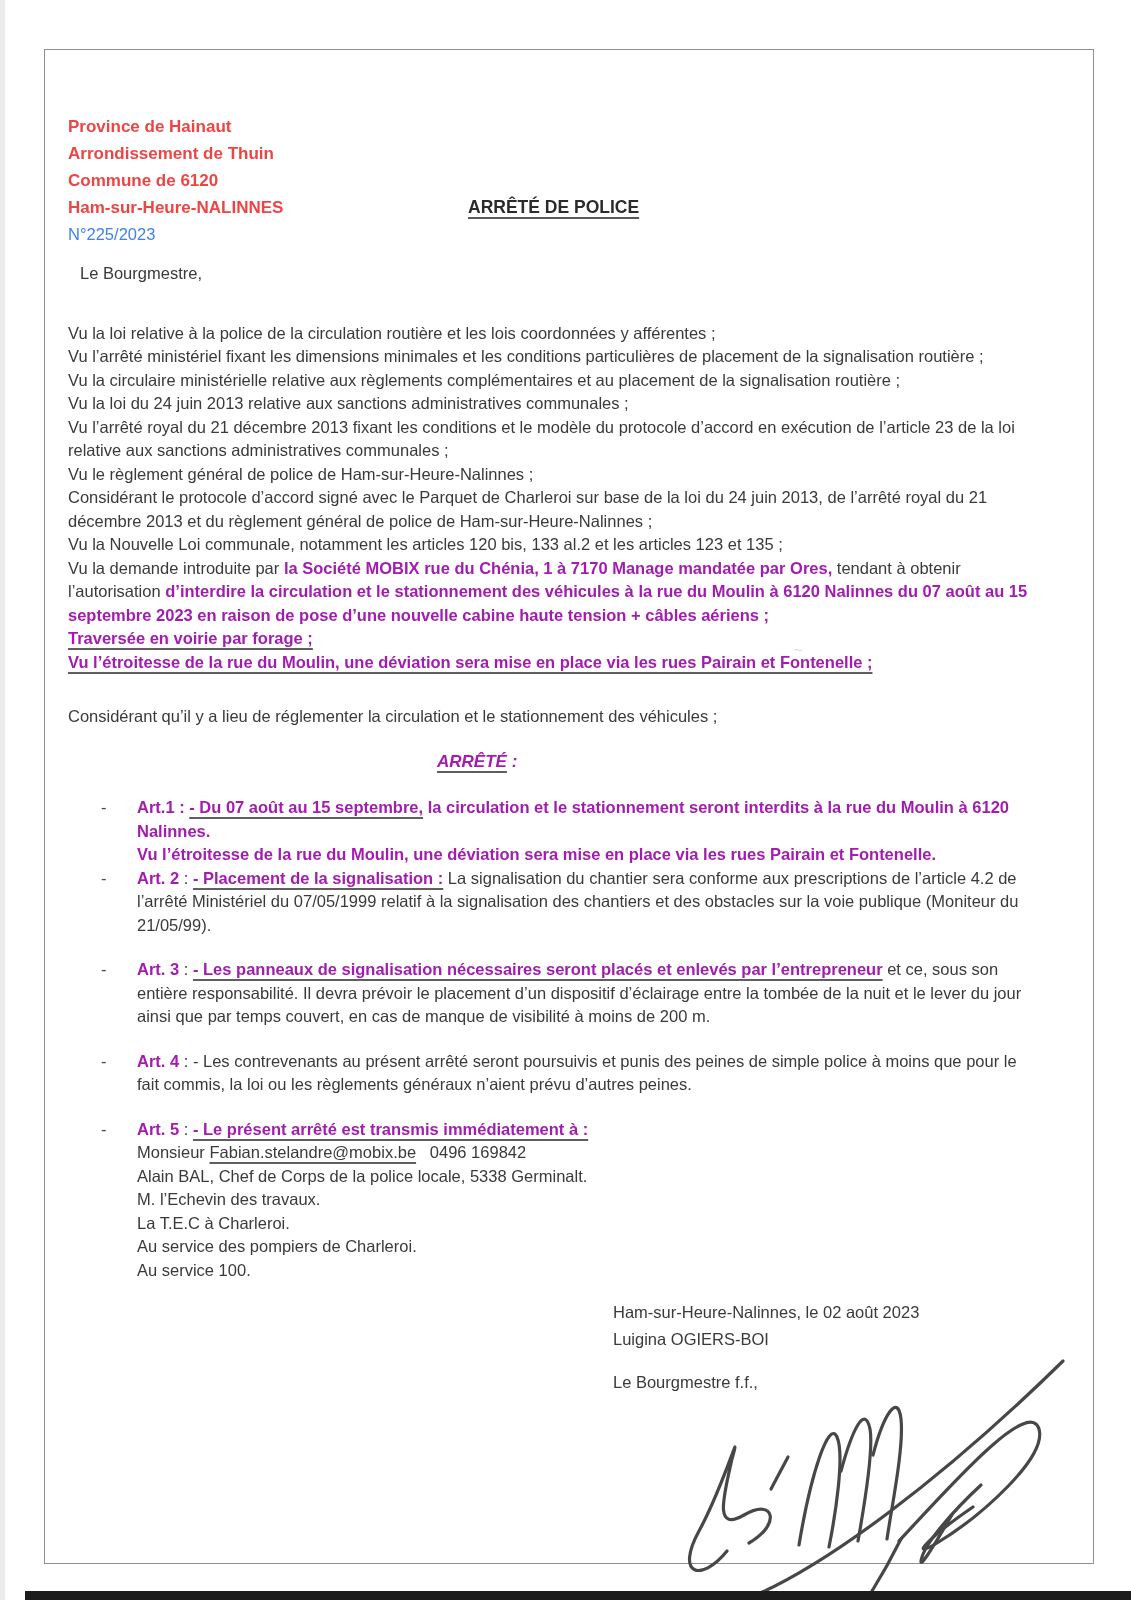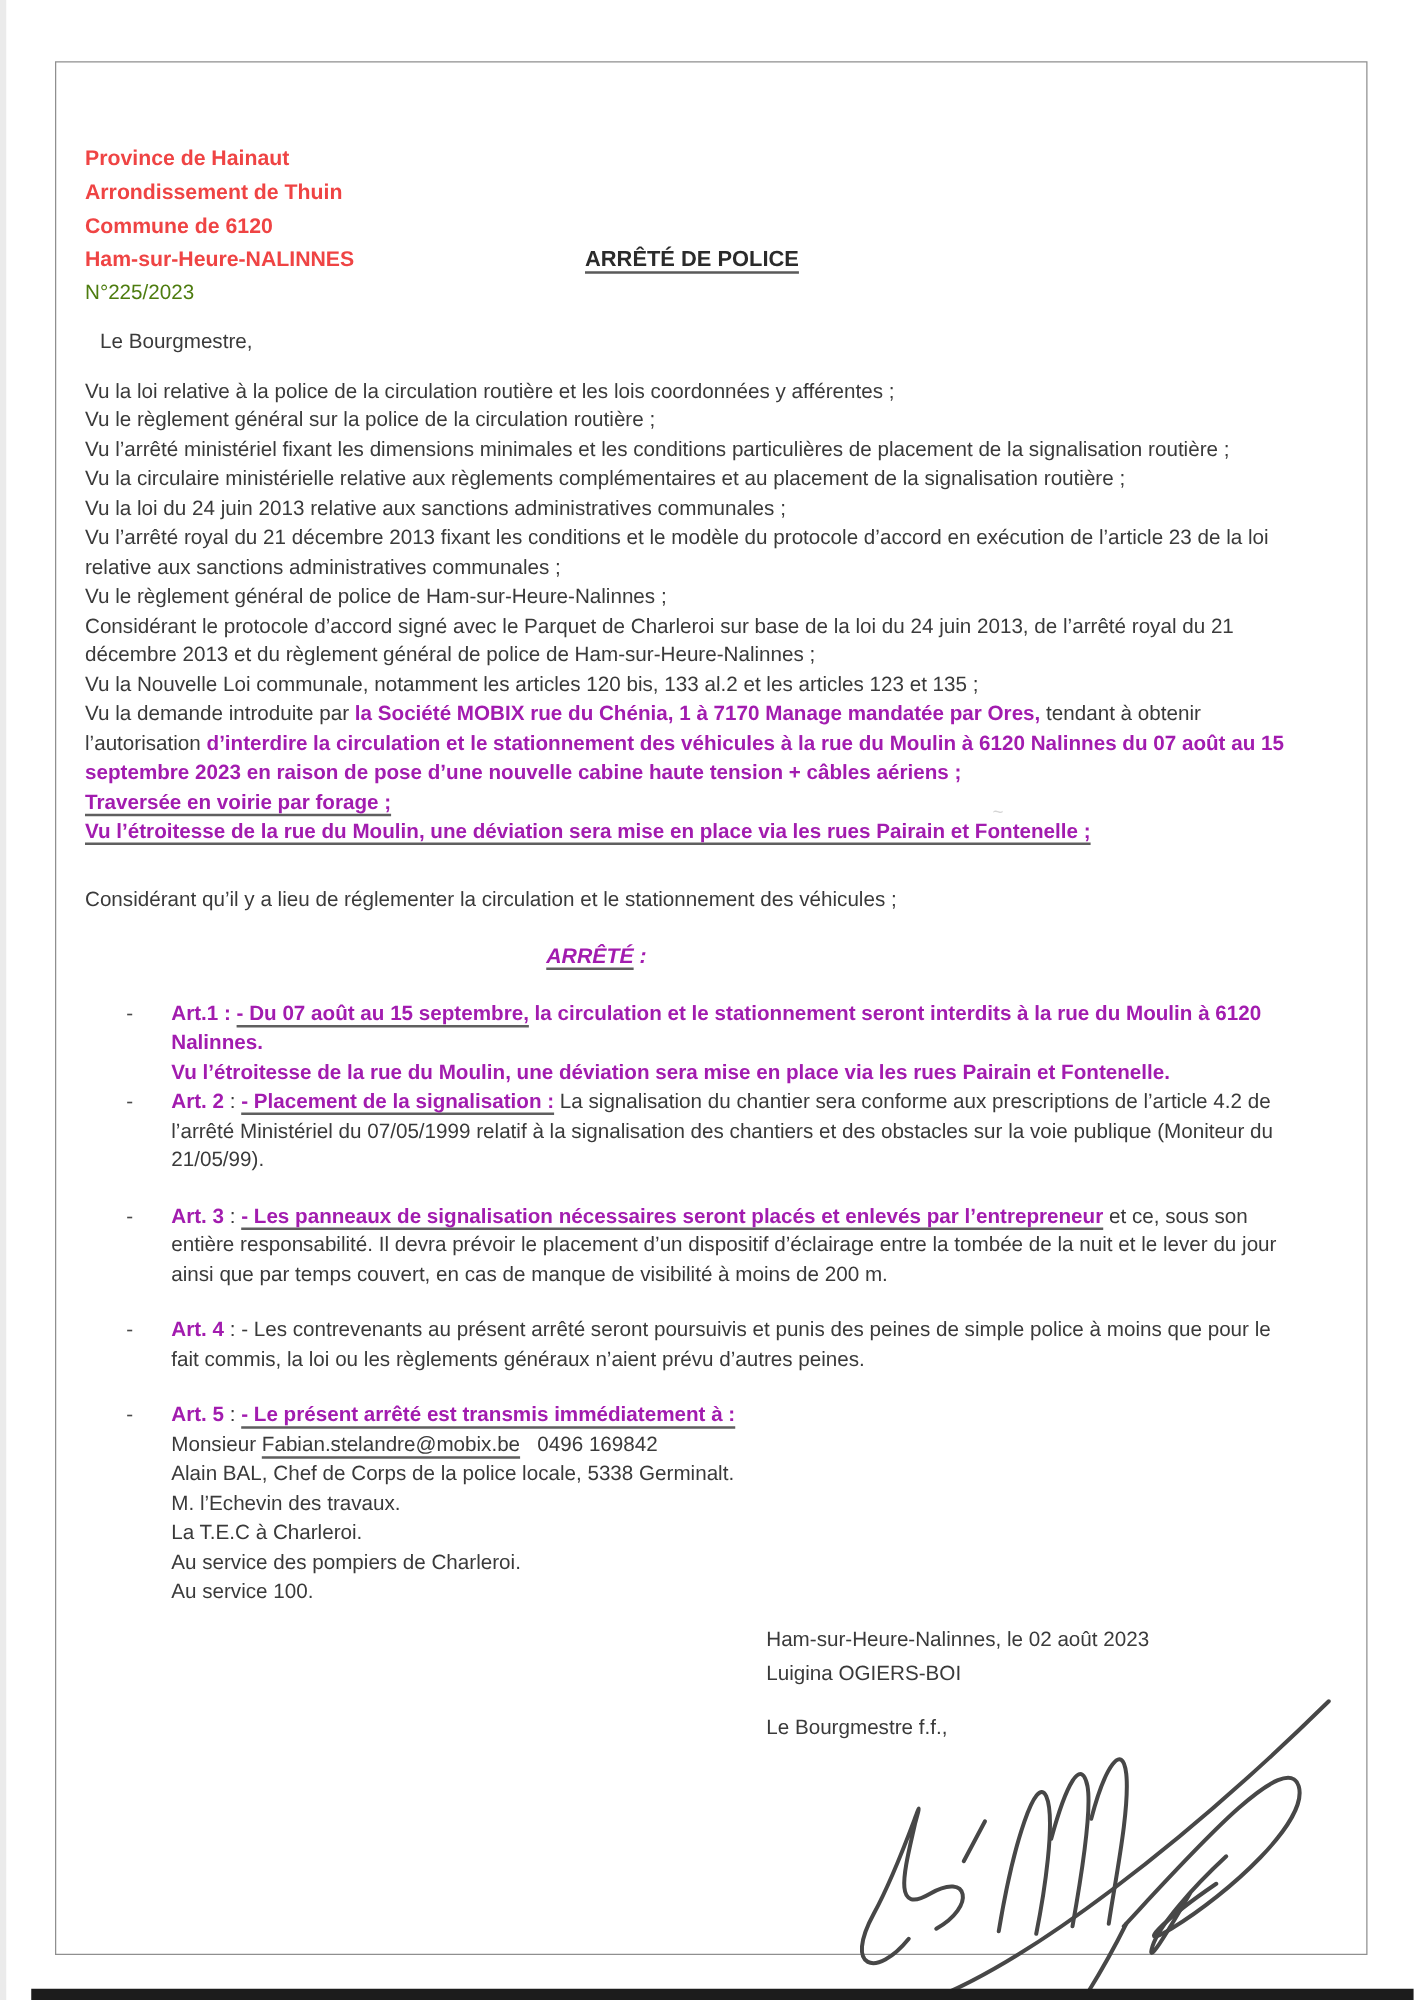--- a/index.html
+++ b/index.html
@@ -5,25 +5,25 @@
   html,body{margin:0;padding:0;background:#ffffff;}
   body{width:1131px;height:1600px;position:relative;overflow:hidden;
        font-family:"Liberation Sans",sans-serif;color:#3a3a3a;}
   .scan-left-strip{position:absolute;left:0;top:0;width:5px;height:1600px;background:#ebebeb;}
   .scan-bottom-bar{position:absolute;left:25px;top:1591px;width:1106px;height:9px;background:#1c1c1c;}
   .page{position:absolute;left:44px;top:49px;width:1048px;height:1513px;
         border:1px solid #8f8f8f;background:#ffffff;}
   .content{position:absolute;left:23px;top:63px;width:963px;font-size:16.5px;line-height:23.5px;}
   .hdr{position:relative;line-height:27px;}
   .hdr .org{font-weight:bold;color:#ef4444;font-size:17px;}
-  .hdr .num{color:#4d7c0f;}
+  .hdr .num{color:#3b82f6;}
   .doc-title{position:absolute;left:400px;top:81px;font-weight:bold;font-size:17.5px;color:#2b2b2b;
              text-decoration:underline;text-decoration-thickness:2px;text-decoration-color:#5a5a5a;text-underline-offset:4px;}
   .salutation{margin-top:14px;margin-left:12px;}
-  .preamble{margin-top:16px;}
+  .preamble{margin-top:36px;}
   .para{margin:0;}
   b,.b{font-weight:bold;color:#a21caf;}
   .u{text-decoration:underline;text-decoration-thickness:1.5px;text-decoration-color:#5f5f5f;text-underline-offset:3.5px;}
   .considering{margin-top:31px;}
   .decree-heading{margin-top:21px;margin-left:369px;font-size:17px;font-style:italic;}
   .articles{margin-top:23px;}
   .article{position:relative;padding-left:69px;}
   .article:nth-child(n+3){margin-top:21px;}
   .article .dash{position:absolute;left:33px;top:0;color:#4a4a4a;}
   .closing{position:absolute;left:568px;top:1249px;font-size:16.5px;line-height:27px;white-space:nowrap;}
@@ -45,21 +45,20 @@
       <div class="org">Commune de 6120</div>
       <div class="org">Ham-sur-Heure-NALINNES</div>
       <div class="num">N°225/2023</div>
       <div class="doc-title">ARRÊTÉ DE POLICE</div>
     </div>
 
     <div class="salutation">Le Bourgmestre,</div>
 
     <div class="preamble">
         <div class="para"><span class="">Vu la loi relative à la police de la circulation routière et les lois coordonnées y afférentes ;</span></div>
-        <div class="para"><span class="">Vu le règlement général sur la police de la circulation routière ;</span></div>
         <div class="para"><span class="">Vu l’arrêté ministériel fixant les dimensions minimales et les conditions particulières de placement de la signalisation routière ;</span></div>
         <div class="para"><span class="">Vu la circulaire ministérielle relative aux règlements complémentaires et au placement de la signalisation routière ;</span></div>
         <div class="para"><span class="">Vu la loi du 24 juin 2013 relative aux sanctions administratives communales ;</span></div>
         <div class="para"><span class="">Vu l’arrêté royal du 21 décembre 2013 fixant les conditions et le modèle du protocole d’accord en exécution de l’article 23 de la loi relative aux sanctions administratives communales ;</span></div>
         <div class="para"><span class="">Vu le règlement général de police de Ham-sur-Heure-Nalinnes ;</span></div>
         <div class="para"><span class="">Considérant le protocole d’accord signé avec le Parquet de Charleroi sur base de la loi du 24 juin 2013, de l’arrêté royal du 21 décembre 2013 et du règlement général de police de Ham-sur-Heure-Nalinnes ;</span></div>
         <div class="para"><span class="">Vu la Nouvelle Loi communale, notamment les articles 120 bis, 133 al.2 et les articles 123 et 135 ;</span></div>
         <div class="para"><span class="">Vu la demande introduite par </span><span class="b ">la Société MOBIX rue du Chénia, 1 à 7170 Manage mandatée par Ores,</span><span class=""> tendant à obtenir l’autorisation </span><span class="b ">d’interdire la circulation et le stationnement des véhicules à la rue du Moulin à 6120 Nalinnes du 07 août au 15 septembre 2023 en raison de pose d’une nouvelle cabine haute tension + câbles aériens ;</span></div>
         <div class="para"><span class="b u">Traversée en voirie par forage ;</span></div>
         <div class="para"><span class="b u">Vu l’étroitesse de la rue du Moulin, une déviation sera mise en place via les rues Pairain et Fontenelle ;</span></div>

